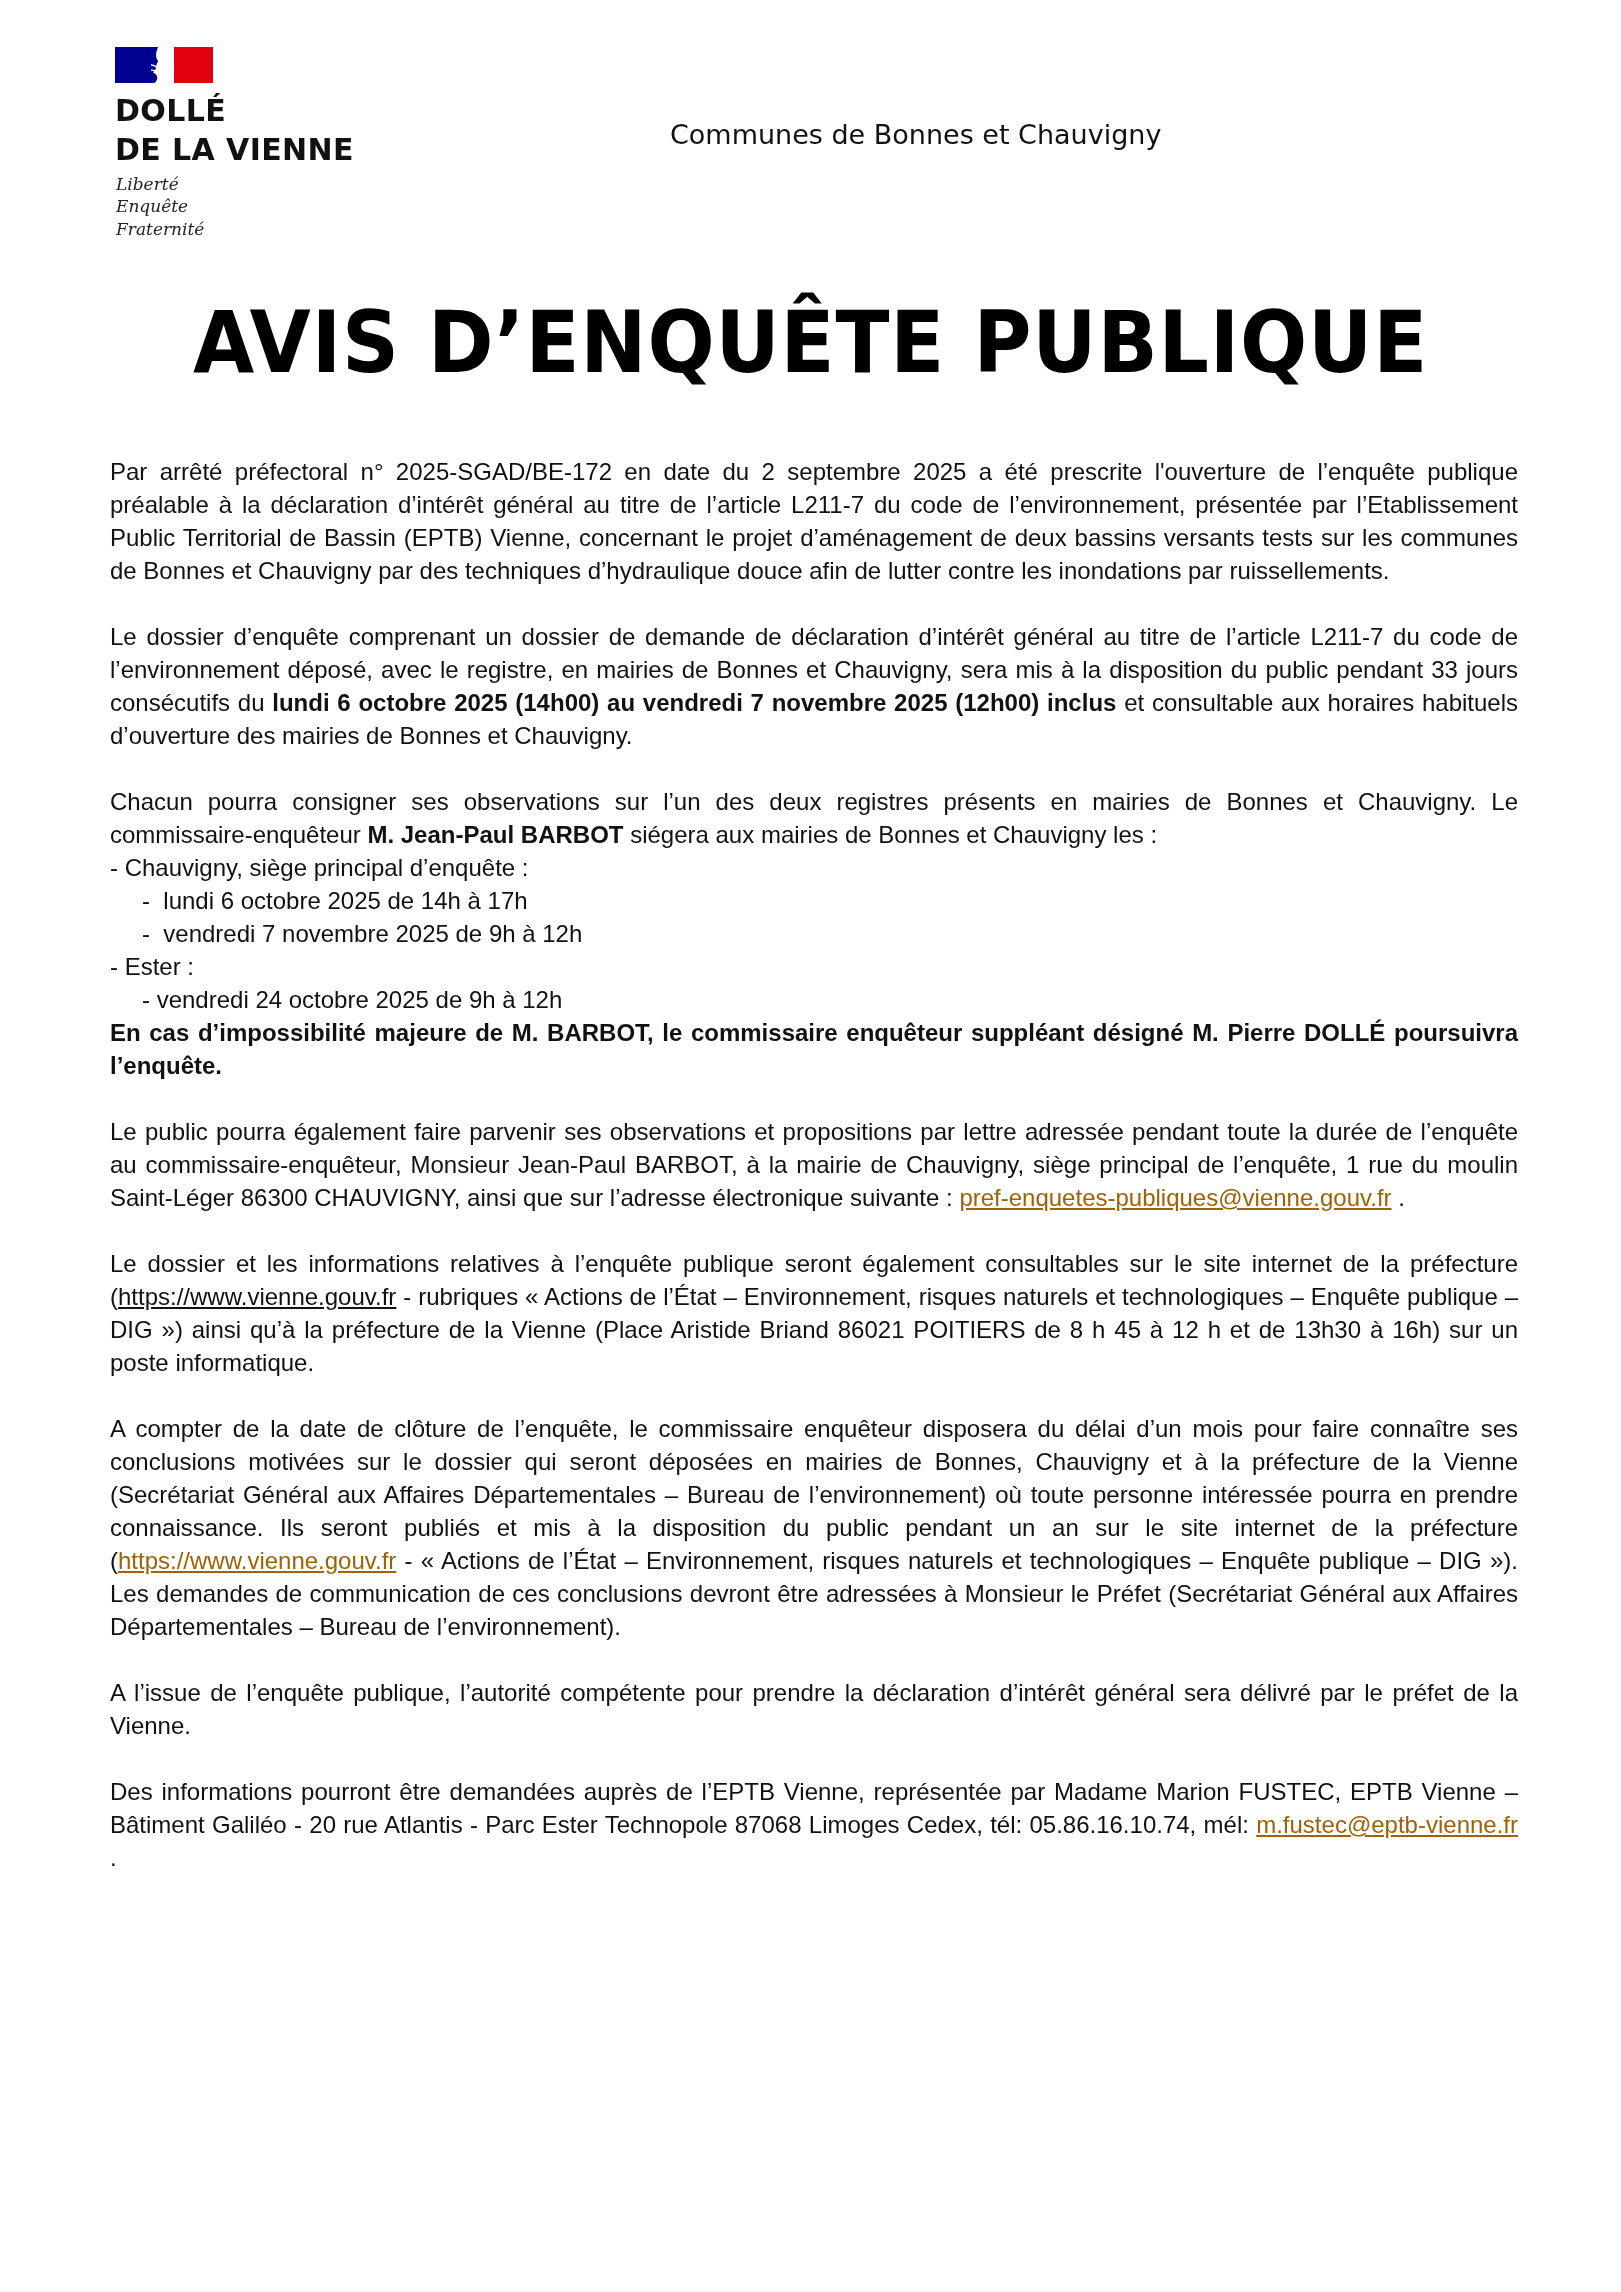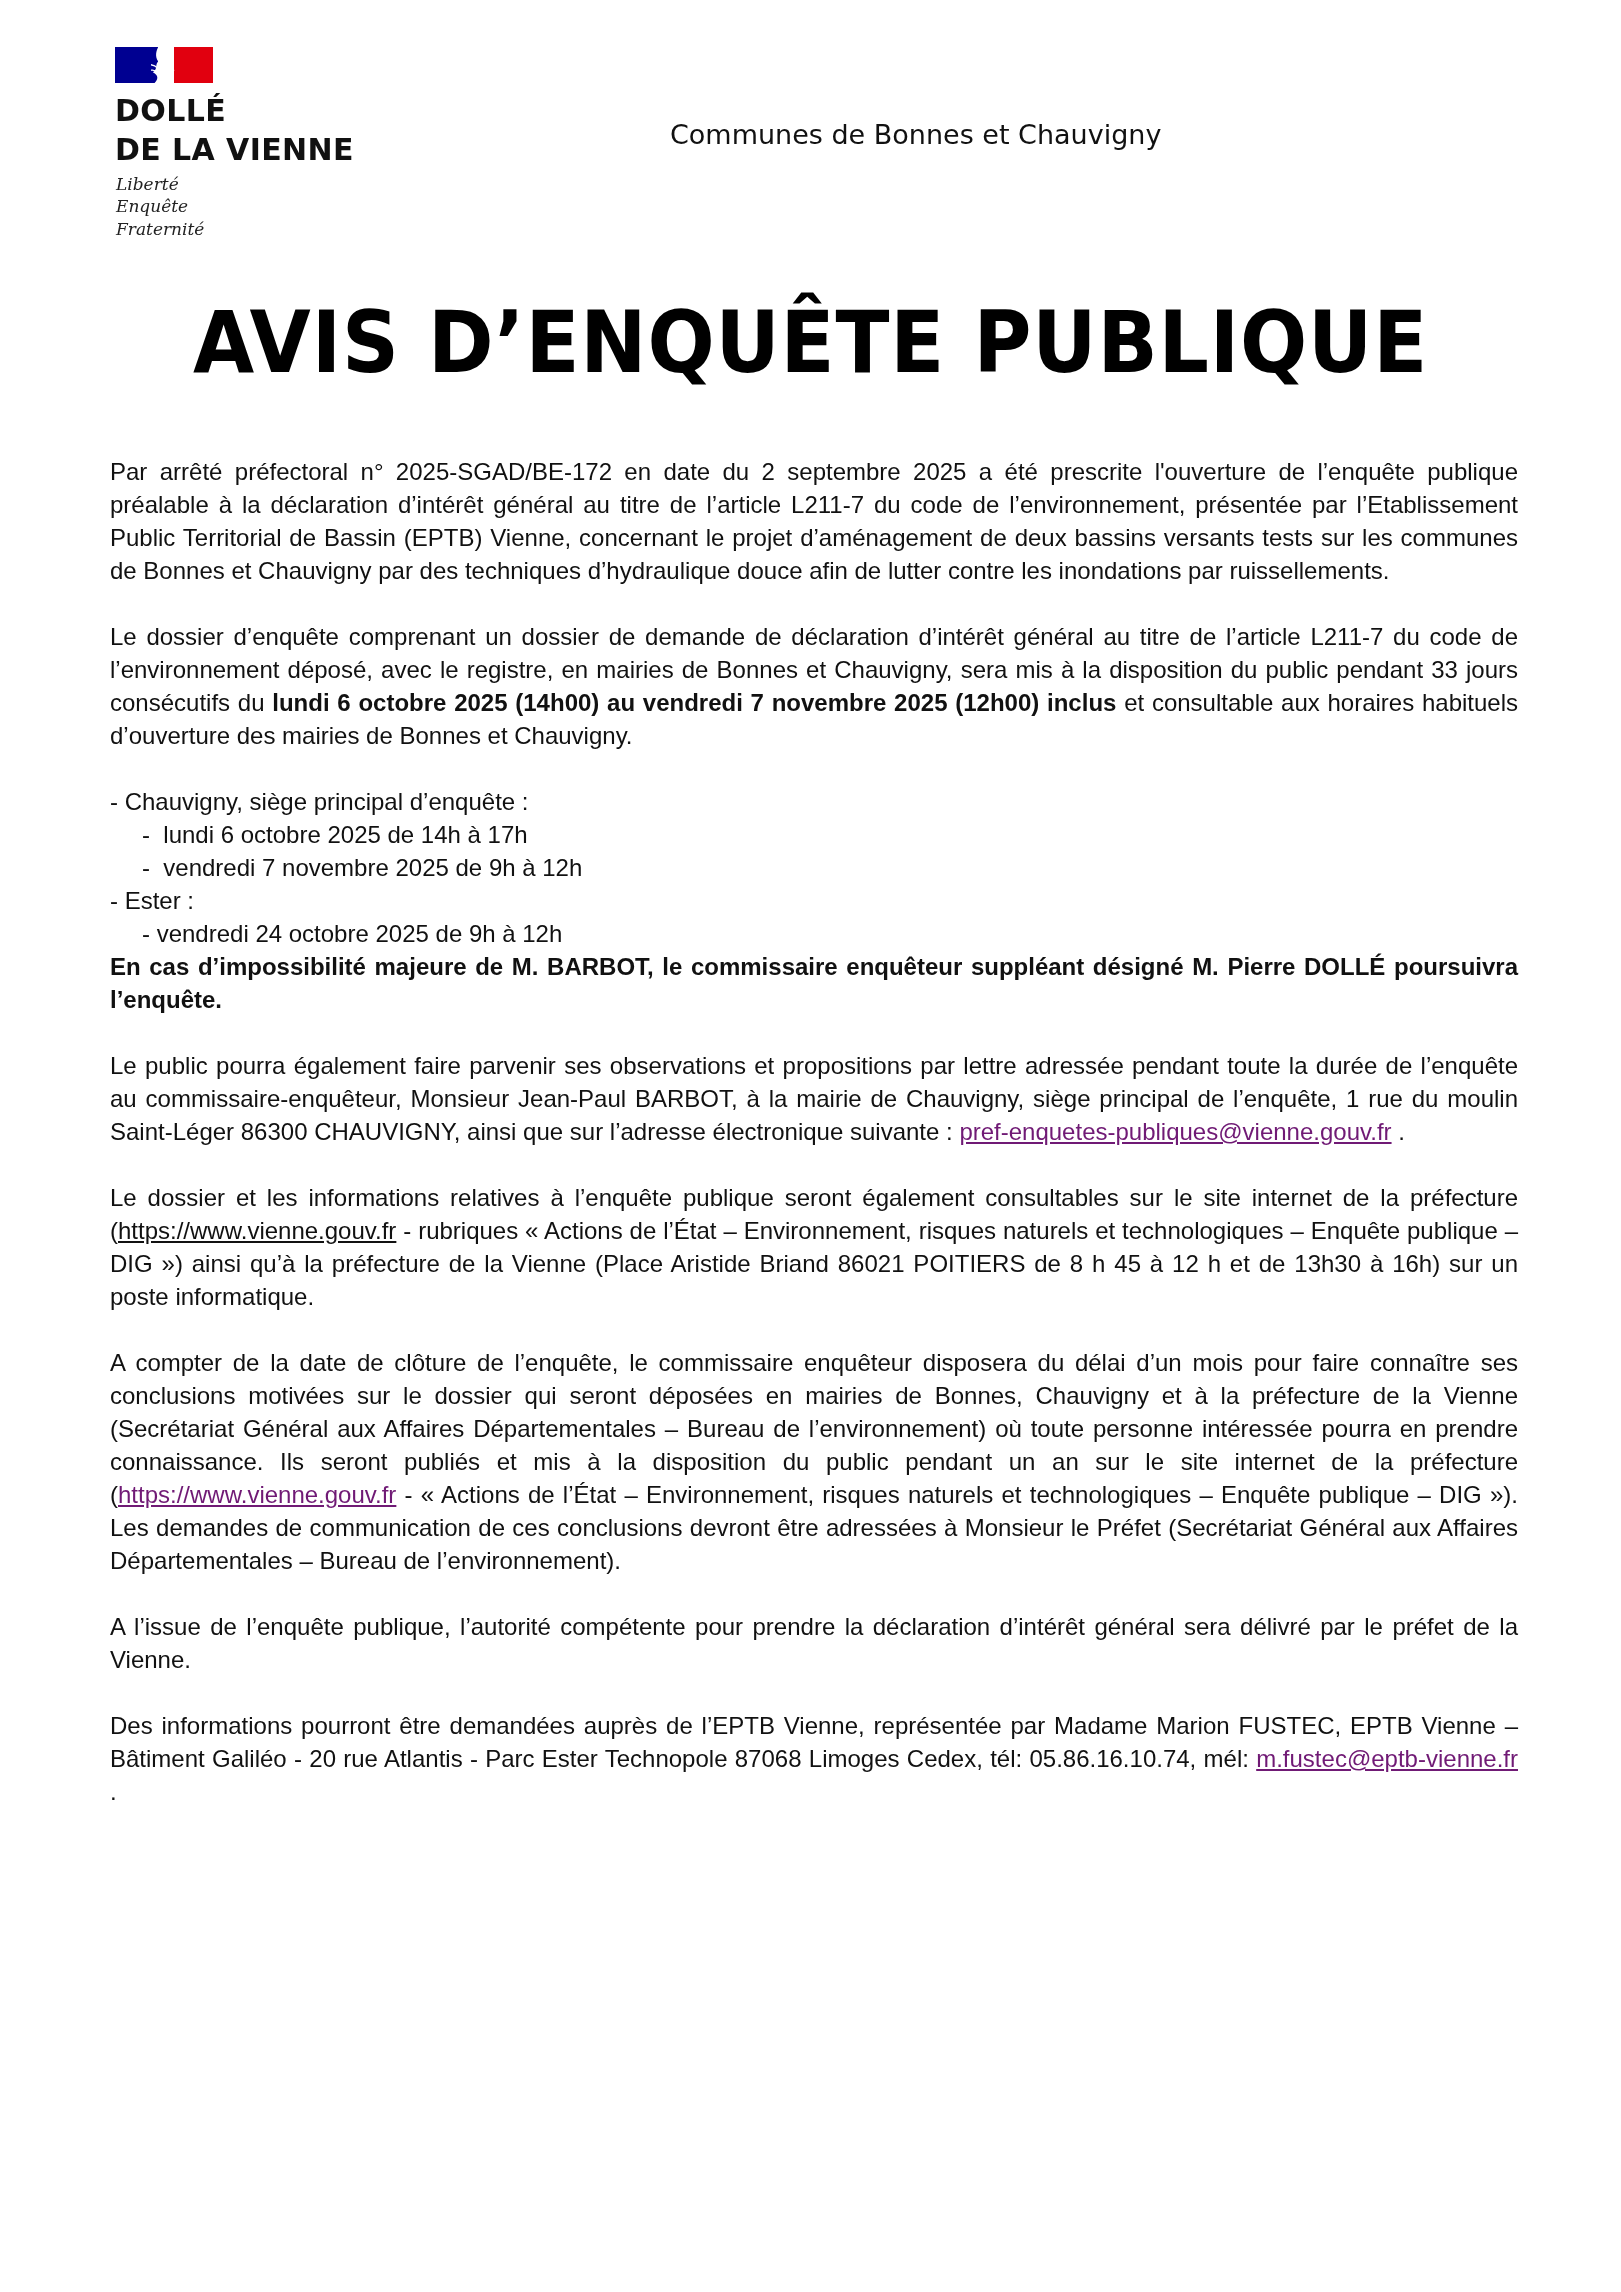--- a/index.html
+++ b/index.html
@@ -20,21 +20,21 @@
   .communes { position: absolute; left: 670px; top: 119px; font-family: "DejaVu Sans", sans-serif;
               font-weight: normal; font-size: 27px; color: #111; white-space: nowrap; }
   .title { position: absolute; left: 0; width: 1621px; top: 292px; text-align: center;
            font-family: "DejaVu Sans", sans-serif; font-weight: bold; font-size: 86px; letter-spacing: 0.9px;
            color: #000; white-space: nowrap; transform: scaleX(0.92); transform-origin: center; }
   .body { position: absolute; left: 110px; width: 1408px; top: 455px;
           font-family: "Liberation Sans", "DejaVu Sans", sans-serif; font-size: 24px; line-height: 33px;
           color: #111; }
   .body p { margin: 0 0 33px 0; text-align: justify; }
   .b { font-weight: bold; }
-  a.link { color: #701a75; }
+  a.link { color: #a16207; }
   a.link-black { color: #111; text-decoration: underline; }
   .ind1 { padding-left: 0; }
   .ind2 { padding-left: 32px; }
 </style>
 </head>
 <body>
 
 <div class="logo-block">
   <div class="flag">
     <div class="blue"></div>
@@ -58,20 +58,21 @@
 <div class="communes">Communes de Bonnes et Chauvigny</div>
 
 <h1 class="title" style="margin:0;">AVIS D’ENQUÊTE PUBLIQUE</h1>
 
 <div class="body">
   <p>Par arrêté préfectoral n° 2025-SGAD/BE-172 en date du 2 septembre 2025 a été prescrite l'ouverture de l’enquête publique préalable à la déclaration d’intérêt général au titre de l’article L211-7 du code de l’environnement, présentée par l’Etablissement Public Territorial de Bassin (EPTB) Vienne, concernant le projet d’aménagement de deux bassins versants tests sur les communes de Bonnes et Chauvigny par des techniques d’hydraulique douce afin de lutter contre les inondations par ruissellements.</p>
 
   <p><span>Le dossier d’enquête comprenant un dossier de demande de déclaration d’intérêt général au titre de l’article L211-7 du code de l’environnement déposé, avec le registre, en mairies de Bonnes et Chauvigny, sera mis à la disposition du public pendant 33 jours consécutifs du </span><span class="b">lundi 6 octobre 2025 (14h00) au vendredi 7 novembre 2025 (12h00) inclus</span><span> et consultable aux horaires habituels d’ouverture des mairies de Bonnes et Chauvigny.</span></p>
 
   <div style="margin-bottom:33px;">
+    <div style="text-align:justify;"><span>Chacun pourra consigner ses observations sur l’un des deux registres présents en mairies de Bonnes et Chauvigny. Le commissaire-enquêteur </span><span class="b">M. Jean-Paul BARBOT</span><span> siégera aux mairies de Bonnes et Chauvigny les :</span></div>
     <div class="ind1" style="white-space:pre;">- Chauvigny, siège principal d’enquête :</div>
     <div class="ind2" style="white-space:pre;">-  lundi 6 octobre 2025 de 14h à 17h</div>
     <div class="ind2" style="white-space:pre;">-  vendredi 7 novembre 2025 de 9h à 12h</div>
     <div class="ind1" style="white-space:pre;">- Ester :</div>
     <div class="ind2" style="white-space:pre;">- vendredi 24 octobre 2025 de 9h à 12h</div>
     <div style="text-align:justify;font-weight:bold;">En cas d’impossibilité majeure de M. BARBOT, le commissaire enquêteur suppléant désigné M. Pierre DOLLÉ poursuivra l’enquête.</div>
   </div>
 
   <p><span>Le public pourra également faire parvenir ses observations et propositions par lettre adressée pendant toute la durée de l’enquête au commissaire-enquêteur, Monsieur Jean-Paul BARBOT, à la mairie de Chauvigny, siège principal de l’enquête,  1 rue du moulin Saint-Léger 86300 CHAUVIGNY, ainsi que sur l’adresse électronique suivante : </span><a class="link" href="#">pref-enquetes-publiques@vienne.gouv.fr</a><span> .</span></p>
 

